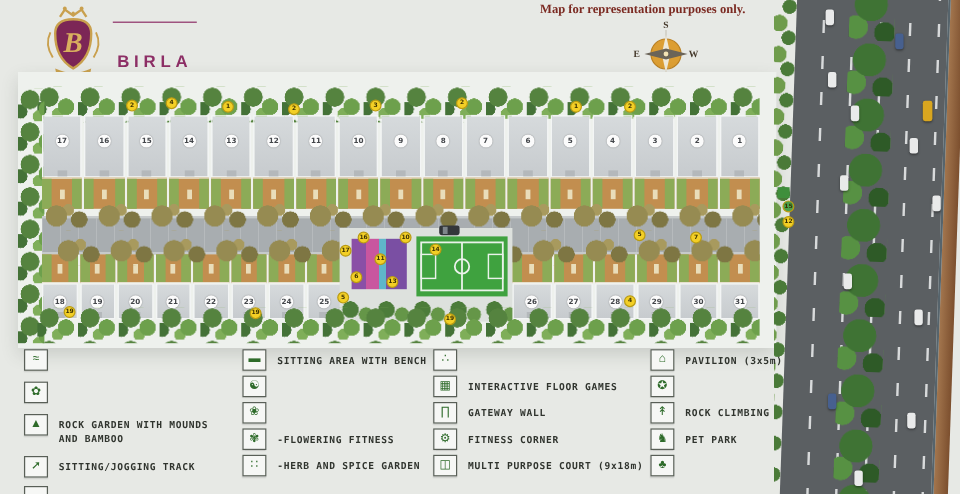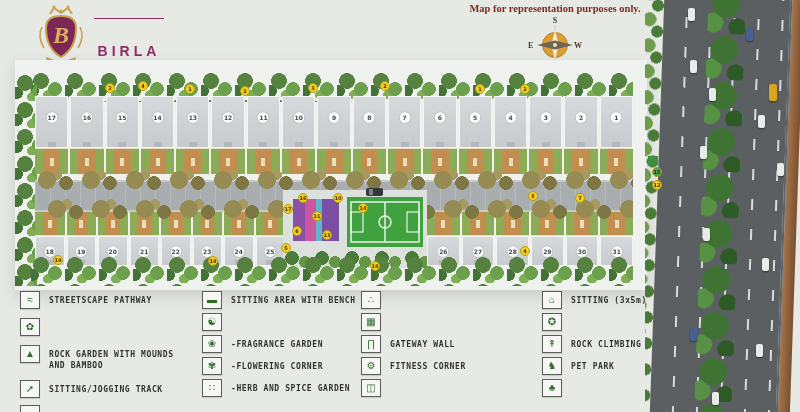--- a/index.html
+++ b/index.html
@@ -5,21 +5,21 @@
   * { margin:0; padding:0; box-sizing:border-box; }
   body { background:#cfd2cc; font-family:"Liberation Sans", sans-serif; }
   .stage { position:relative; width:800px; height:412px; background:#e7e9e5; overflow:hidden; }
 
   
   .crest { position:absolute; left:34px; top:5px; width:54px; height:62px; }
   .wordmark { position:absolute; left:94px; top:16px; width:70px; text-align:center; }
   .wm-rule { height:1px; background:#8d2f66; margin:2px 0; }
   .wm-line { font-size:14px; font-weight:700; letter-spacing:4px; color:#8d2f66; line-height:17px;margin-top:24px; }
   .wm-sub { font-size:6.5px; color:#9aa0a0; letter-spacing:2.5px; margin-top:2px; }
-  .disclaimer { position:absolute; left:450px; top:3px; width:210px; text-align:center;
+  .disclaimer { position:absolute; left:450px; top:3px; width:210px; text-align:left;
     font-family:"Liberation Serif", serif; font-weight:700; font-size:10.5px; color:#7b2a22; }
   .compass { position:absolute; left:528px; top:17px; width:54px; height:56px; }
   .compass svg { position:absolute; left:50%; top:50%; transform:translate(-50%,-50%); }
   .c-letter { position:absolute; font-family:"Liberation Serif", serif; font-weight:700; font-size:8px; color:#44382a; }
   .c-top { left:50%; top:-1px; transform:translateX(-50%); }
   .c-bottom { left:50%; bottom:-1px; transform:translateX(-50%); }
   .c-left { left:0; top:50%; transform:translateY(-50%); }
   .c-right { right:0; top:50%; transform:translateY(-50%); }
 
   
@@ -554,21 +554,20 @@
       <div class="marker" style="left: 652px; top: 167px; background: rgb(73, 160, 75);">
       <span>15</span>
     </div>
     </div>
 
   <div class="legend">
     <div class="lg-col lg-col1">
 
     <div class="lg-item">
         <span class="lg-box">≈</span>
-        <span class="lg-label">STREETSCAPE PATHWAY</span>
       </div>
         <div class="lg-item">
         <span class="lg-box">✿</span>
       </div>
         <div class="lg-item">
         <span class="lg-box">▲</span>
         <span class="lg-label">ROCK GARDEN WITH MOUNDS AND BAMBOO</span>
       </div>
         <div class="lg-item">
         <span class="lg-box">➚</span>
@@ -579,56 +578,57 @@
 
     <div class="lg-item">
         <span class="lg-box">▬</span>
         <span class="lg-label">SITTING AREA WITH BENCH</span>
       </div>
         <div class="lg-item">
         <span class="lg-box">☯</span>
       </div>
         <div class="lg-item">
         <span class="lg-box">❀</span>
-        <span class="lg-label">-FRAGRANCE GARDEN</span>
       </div>
         <div class="lg-item">
         <span class="lg-box">✾</span>
-        <span class="lg-label">-FLOWERING CORNER</span>
+        <span class="lg-label">-FLOWERING FITNESS</span>
       </div>
         <div class="lg-item">
         <span class="lg-box">∷</span>
         <span class="lg-label">-HERB AND SPICE GARDEN</span>
       </div>
       </div>
     <div class="lg-col lg-col3">
 
     <div class="lg-item">
         <span class="lg-box">∴</span>
       </div>
         <div class="lg-item">
         <span class="lg-box">▦</span>
+        <span class="lg-label">INTERACTIVE FLOOR GAMES</span>
       </div>
         <div class="lg-item">
         <span class="lg-box">∏</span>
         <span class="lg-label">GATEWAY WALL</span>
       </div>
         <div class="lg-item">
         <span class="lg-box">⚙</span>
         <span class="lg-label">FITNESS CORNER</span>
       </div>
         <div class="lg-item">
         <span class="lg-box">◫</span>
+        <span class="lg-label">MULTI PURPOSE COURT (9x18m)</span>
       </div>
       </div>
     <div class="lg-col lg-col4">
 
     <div class="lg-item">
         <span class="lg-box">⌂</span>
-        <span class="lg-label">SITTING (3x5m)</span>
+        <span class="lg-label">PAVILION (3x5m)</span>
       </div>
         <div class="lg-item">
         <span class="lg-box">✪</span>
       </div>
         <div class="lg-item">
         <span class="lg-box">↟</span>
         <span class="lg-label">ROCK CLIMBING</span>
       </div>
         <div class="lg-item">
         <span class="lg-box">♞</span>

